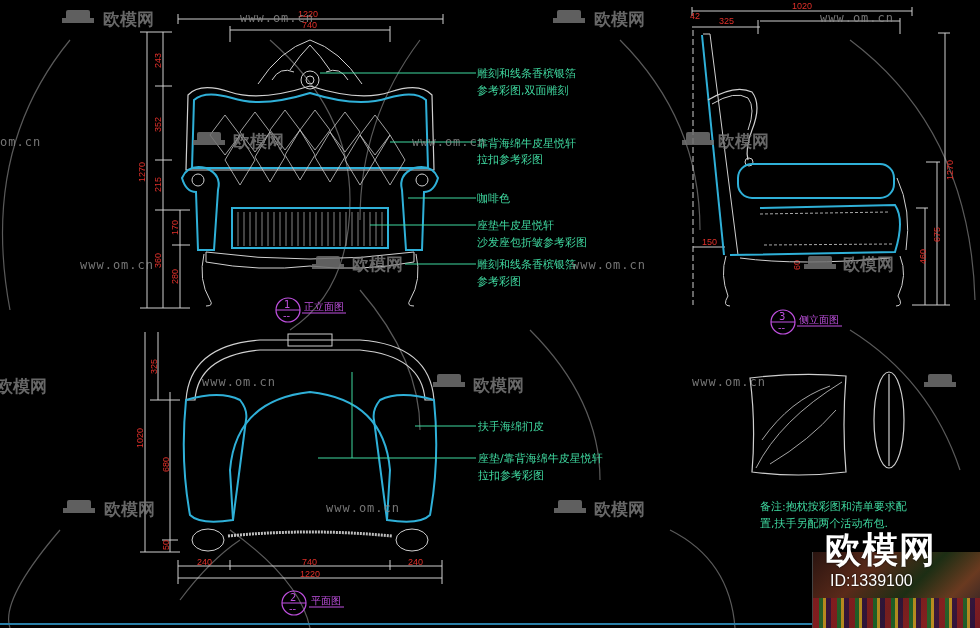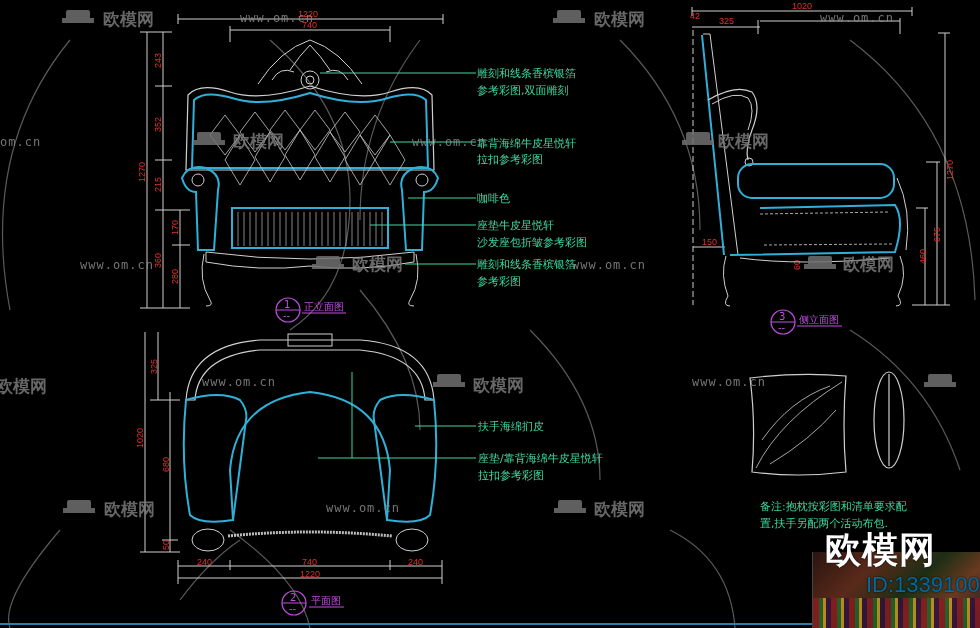--- a/index.html
+++ b/index.html
@@ -4,21 +4,21 @@
 <style>
   html, body { margin:0; padding:0; background:#000; }
   body { width:980px; height:628px; position:relative; overflow:hidden; font-family:"DejaVu Sans", sans-serif; }
   #canvas { position:absolute; left:0; top:0; width:980px; height:628px; }
   .dim { fill:#e0302a; font-family:"Liberation Sans", sans-serif; font-size:9px; }
   .note { fill:#3fd9a0; font-family:"DejaVu Sans", sans-serif; font-size:11px; }
   .title-lbl { fill:#c050e0; font-family:"DejaVu Sans", sans-serif; font-size:10px; }
   .wm-url { fill:#8a8a8a; font-family:"DejaVu Sans Mono", monospace; font-size:12px; letter-spacing:1px; }
   .wm-brand { fill:#7a7a7a; font-family:"DejaVu Sans", sans-serif; font-size:17px; font-weight:bold; }
   .overlay-brand { position:absolute; left:825px; top:526px; color:#fff; font-family:"DejaVu Sans", sans-serif; font-size:36px; font-weight:bold; letter-spacing:1px; text-shadow:0 0 2px #000; }
-  .overlay-id { position:absolute; left:866px; top:572px; color:#0369a1; font-family:"Liberation Sans", sans-serif; font-size:22px; text-shadow:0 0 2px #000; }
+  .overlay-id { position:absolute; left:830px; top:572px; color:#ffffff; font-family:"Liberation Sans", sans-serif; font-size:16px; text-shadow:0 0 2px #000; }
   .thumb { position:absolute; left:812px; top:552px; width:168px; height:76px;
            background:linear-gradient(135deg,#2a1410 0%,#5a2a1a 30%,#1c2e14 55%,#6a3a20 75%,#1a1a2a 100%); border-left:1px solid #444; }
   .thumb .rug { position:absolute; left:0; bottom:0; width:100%; height:30px;
            background:repeating-linear-gradient(90deg,#8a1a20 0 6px,#1a6a2a 6px 10px,#d0a020 10px 13px,#301040 13px 18px); opacity:.8; }
   .bottom-bar { position:absolute; left:0; top:623px; width:812px; height:2px; background:#2a7fa8; }
 </style>
 </head>
 <body>
 
 <svg id="canvas" viewBox="0 0 980 628" xmlns="http://www.w3.org/2000/svg">

